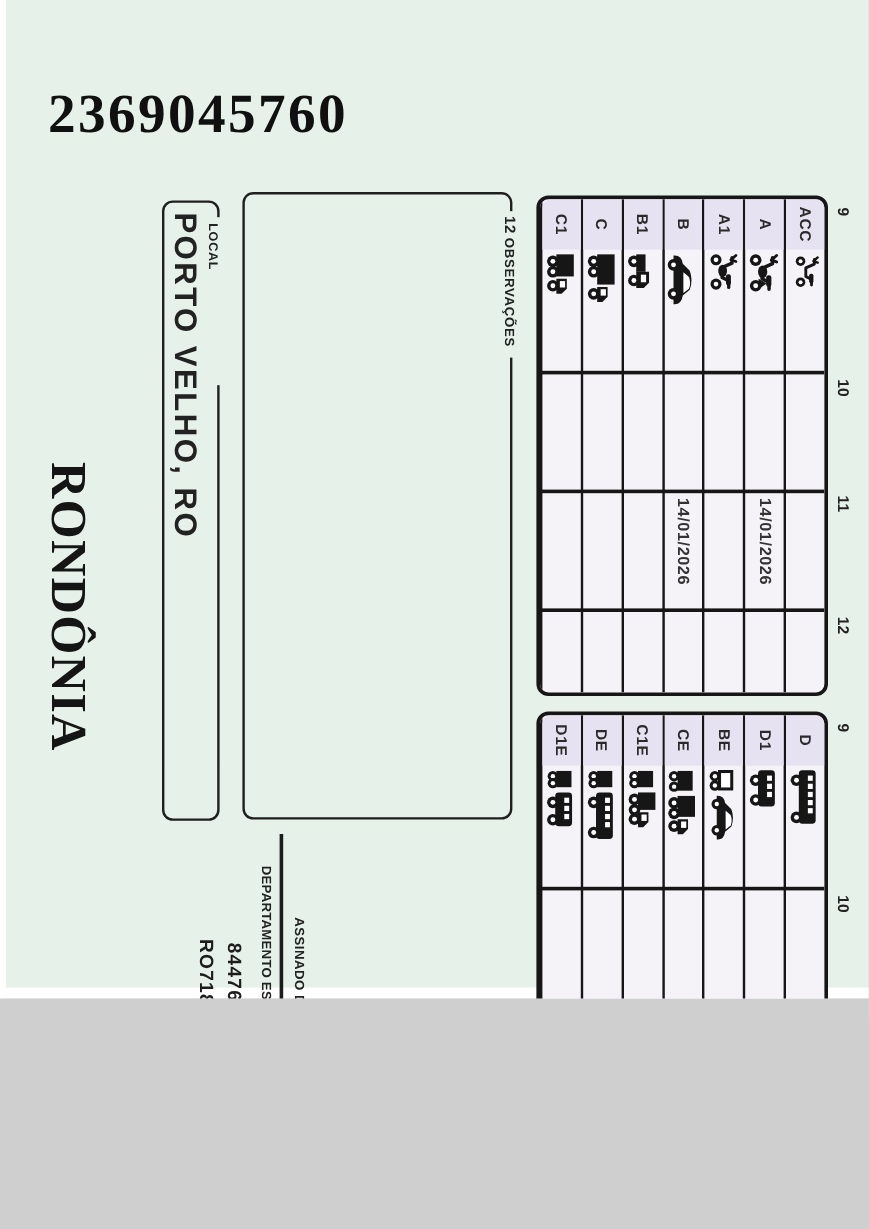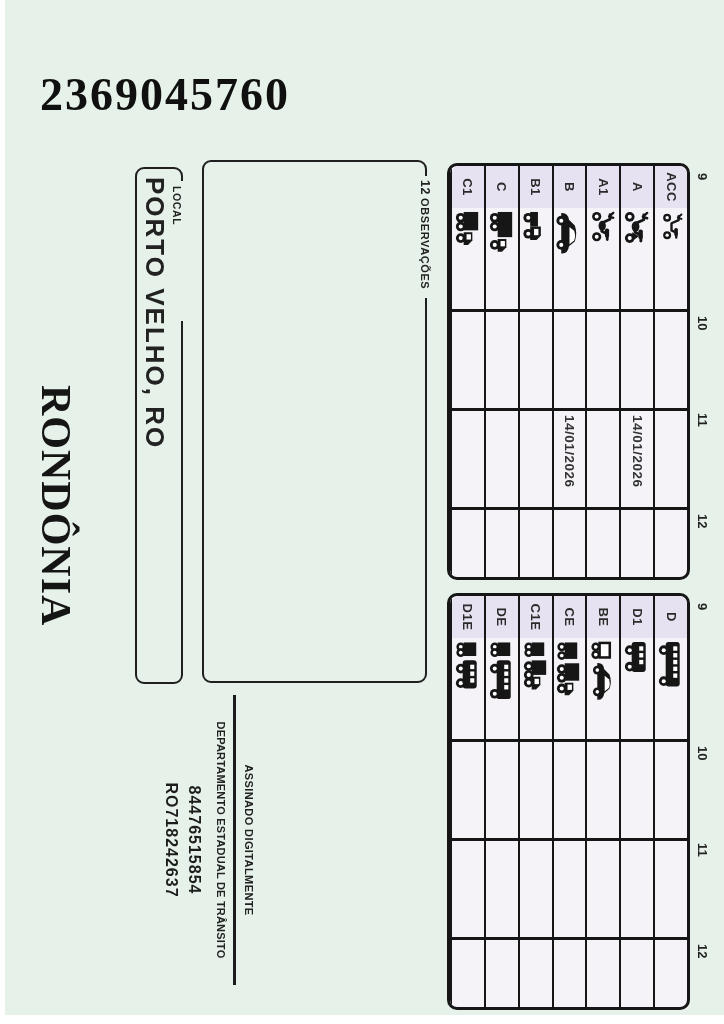--- a/index.html
+++ b/index.html
@@ -1,17 +1,17 @@
 <!DOCTYPE html>
 <html><head>
 <meta charset="utf-8">
 <style>
   html,body{margin:0;padding:0;}
   body{width:724px;height:1024px;overflow:hidden;background:#cfcfcf;}
-  .page{position:relative;width:724px;height:1024px;background:var(--bg,#e6f2e9);overflow:hidden;
+  .page{position:relative;width:724px;height:832px;background:var(--bg,#e6f2e9);overflow:hidden;
         font-family:"Liberation Sans",sans-serif;color:#1b1b1b;}
   .edge{position:absolute;background:#ffffff;}
   .edge-left{left:0;top:0;bottom:0;width:5px;}
   .edge-bottom{left:0;right:0;bottom:0;height:9px;}
   .doc-number{position:absolute;left:40px;top:68px;font-family:"Liberation Serif",serif;
         font-weight:bold;font-size:46px;letter-spacing:2px;color:#101010;}
   
   .rot{position:absolute;left:0;top:0;width:1024px;height:724px;
        transform:rotate(90deg) translateY(-724px);transform-origin:0 0;}
   .state-name{position:absolute;left:385px;top:644px;width:260px;font-family:"Liberation Serif",serif;

